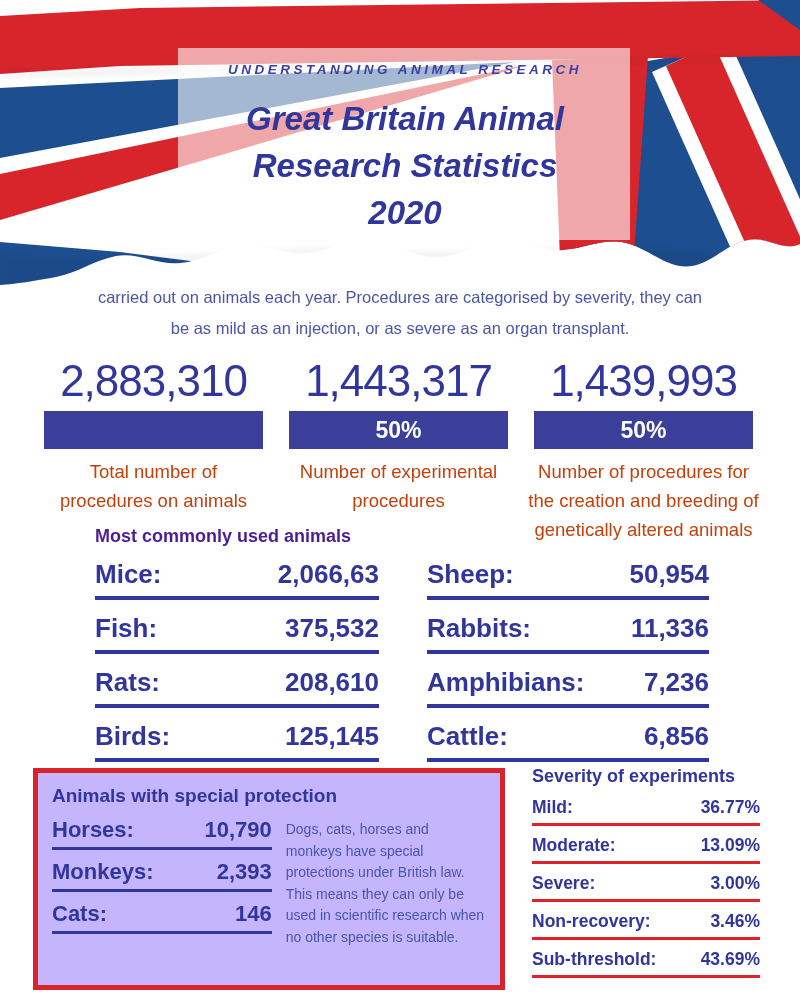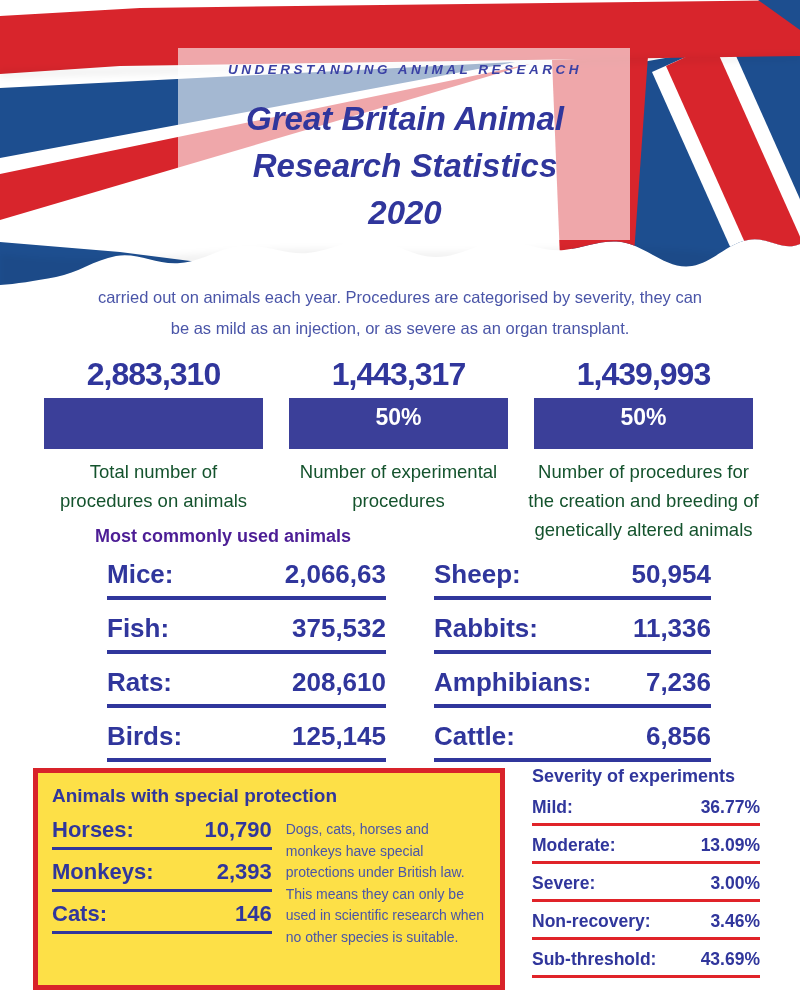--- a/index.html
+++ b/index.html
@@ -26,46 +26,46 @@
   
   .intro {
     position:absolute; top:282px; left:40px; width:720px; text-align:center;
     font-size:16.5px; line-height:31px; color:#4a55a8; font-weight:500;
   }
   
   .stats-row { position:absolute; top:356px; left:44px; width:712px; display:flex; }
   .stat-col { width:219px; margin-right:26px; }
   .stat-col:last-child { margin-right:0; }
   .stat-value {
-    font-size:32px; font-weight:700; text-align:center; color:#30369c; letter-spacing:-1px;
+    font-size:44px; font-weight:400; text-align:center; color:#30369c; letter-spacing:-1px;
     white-space:nowrap;
   }
   .stat-bar {
-    margin-top:5px; height:51px; background:#3b3f99; color:#ffffff;
+    margin-top:5px; height:38px; background:#3b3f99; color:#ffffff;
     font-size:23px; font-weight:700; text-align:center; line-height:38px;
   }
   .stat-caption {
     margin:8px -20px 0 -20px; text-align:center;
-    font-size:18.5px; line-height:29px; color:#14532d; font-weight:500;
+    font-size:18.5px; line-height:29px; color:#c2410c; font-weight:500;
   }
   
   .common { position:absolute; top:526px; left:95px; width:616px; }
   .common-title { font-size:18px; font-weight:700; color:#4c1d95; }
   .common-cols { display:flex; margin-top:12px; }
-  .col-left  { width:284px; margin-right:48px;margin-left:12px; }
+  .col-left  { width:284px; margin-right:48px; }
   .col-right { width:282px; }
   .animal-row {
     display:flex; justify-content:space-between; align-items:flex-end;
     border-bottom:4px solid #30369c; padding-bottom:6px; margin-bottom:13px;
     font-size:26px; font-weight:700; color:#30369c; white-space:nowrap;
   }
   
   .special-box {
     position:absolute; left:33px; top:768px; width:472px; height:222px;
-    border:5px solid #d8232a; padding:12px 14px 0 14px; background:#fde047;
+    border:5px solid #d8232a; padding:12px 14px 0 14px; background:#c4b5fd;
   }
   .special-title { font-size:19px; font-weight:700; color:#30369c; }
   .special-content { display:flex; margin-top:10px; }
   .special-stats { width:226px; margin-right:14px; }
   .special-row {
     display:flex; justify-content:space-between; align-items:flex-end;
     border-bottom:3px solid #30369c; padding-bottom:4px; margin-bottom:9px;
     font-size:22px; font-weight:700; color:#30369c; white-space:nowrap;
   }
   .special-note {

